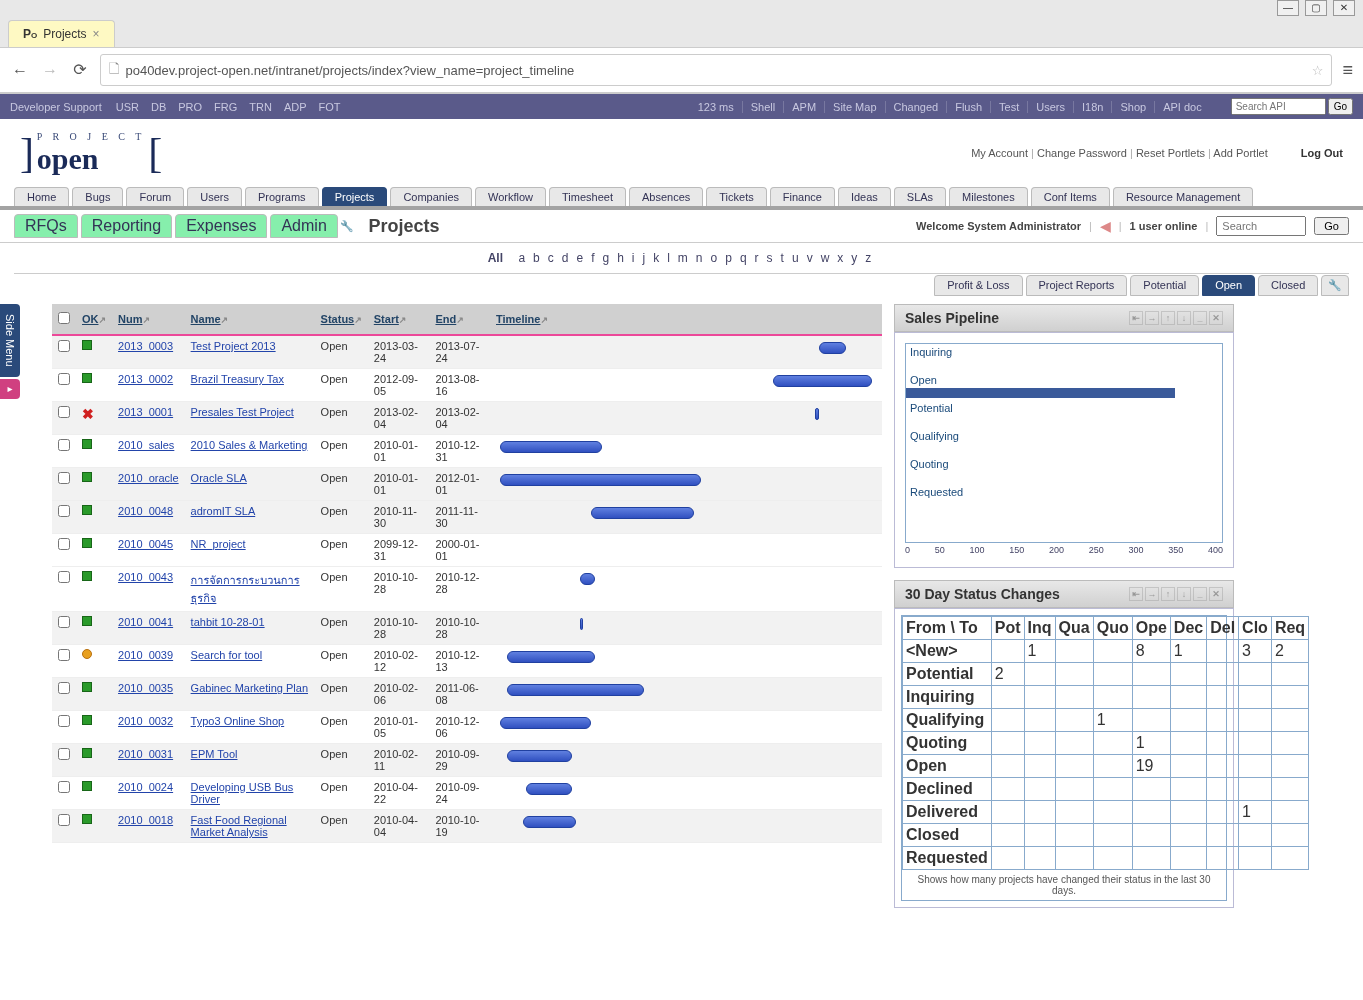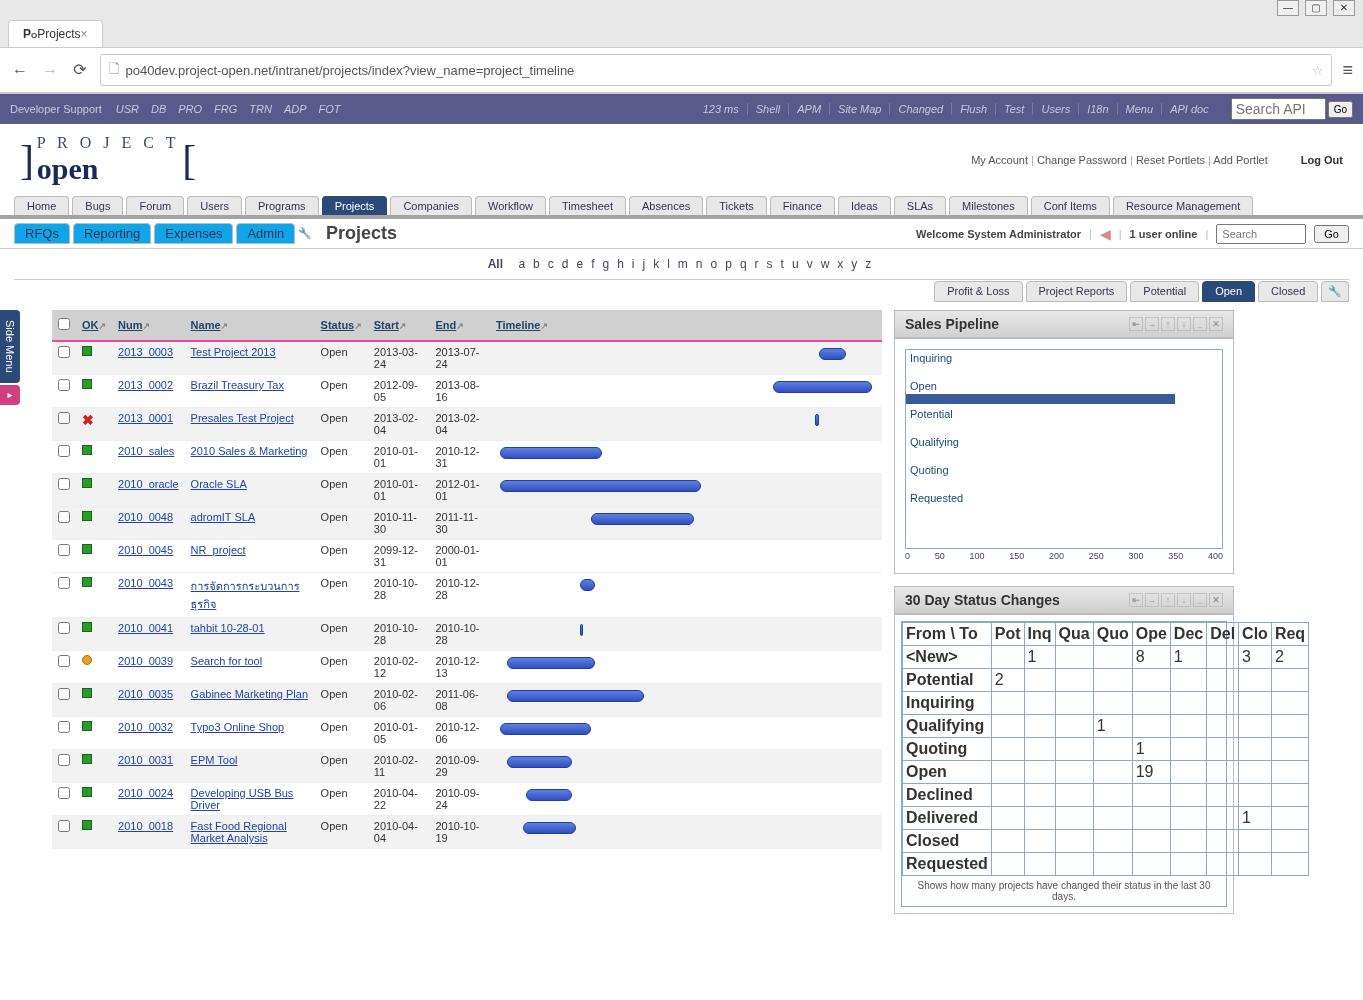--- a/index.html
+++ b/index.html
@@ -1,54 +1,54 @@
 <!DOCTYPE html>
 <html><head>
 <meta charset="utf-8">
 <style>
 * { box-sizing: border-box; margin: 0; padding: 0; }
 body { font-family: Verdana, Arial, sans-serif; font-size: 11px; color: #333; background: #fff; }
 .browser-chrome { background: #e8e8e8; border-bottom: 1px solid #ccc; }
 .browser-top { display: flex; justify-content: flex-end; padding: 0 8px; gap: 6px; }
 .browser-btn { width: 22px; height: 16px; border: 1px solid #999; background: #f0f0f0; font-size: 10px; text-align: center; line-height: 14px; cursor: pointer; }
 .tab-bar { display: flex; align-items: flex-end; padding: 4px 8px 0; background: #e8e8e8; }
-.browser-tab { display: flex; align-items: center; background: #ffffff; border: 1px solid #ccc; border-bottom: none; border-radius: 4px 4px 0 0; padding: 6px 14px; font-size: 12px; }
+.browser-tab { display: flex; align-items: center; gap: 6px; background: #fef9c3; border: 1px solid #ccc; border-bottom: none; border-radius: 4px 4px 0 0; padding: 6px 14px; font-size: 12px; }
 .browser-tab .close { color: #888; cursor: pointer; }
 .addr-bar { display: flex; align-items: center; gap: 10px; padding: 6px 10px; background: #fff; border-top: 1px solid #ccc; border-bottom: 1px solid #ccc; }
 .nav-btn { width: 20px; height: 20px; font-size: 16px; color: #555; text-align: center; cursor: pointer; }
 .nav-btn.disabled { color: #bbb; }
 .url-box { flex: 1; display: flex; align-items: center; border: 1px solid #ccc; border-radius: 3px; padding: 4px 8px; font-size: 13px; color: #555; }
 .url-box .star { color: #bbb; margin-left: auto; }
 .menu-btn { font-size: 18px; color: #555; cursor: pointer; }
 
 .dev-bar { background: #5a5a8a; color: #c8c8e0; padding: 4px 10px; display: flex; align-items: center; font-size: 11px; }
 .dev-bar .left-links { display: flex; gap: 12px; margin-left: 14px; }
-.dev-bar .left-links span, .dev-bar .right-links span { cursor: pointer; font-style: italic; }
+.dev-bar .left-links span, .dev-bar .right-links span { cursor: pointer; }
 .dev-bar .right-links { margin-left: auto; display: flex; align-items: center; gap: 0; }
 .dev-bar .right-links span { padding: 0 8px; border-left: 1px solid #7878a0; }
 .dev-bar .right-links span:first-child { border-left: none; }
-.dev-bar input { width: 95px; font-size: 14px; padding: 1px 3px; margin-left: 14px; }
+.dev-bar input { width: 95px; font-size: 10px; padding: 1px 3px; margin-left: 21px; }
 .dev-bar button { font-size: 10px; padding: 1px 4px; margin-left: 2px; }
 
 .header-row { display: flex; align-items: center; padding: 10px 20px 10px 20px; }
 .logo { font-family: Georgia, serif; color: #2a3a68; }
-.logo .top { font-size: 16px; letter-spacing: 4px; color: #3a4a78; }
+.logo .top { font-size: 10px; letter-spacing: 4px; color: #3a4a78; }
 .logo .bottom { font-size: 30px; font-weight: bold; color: #1a2a58; }
 .logo .bracket { color: #1a2a58; font-size: 42px; font-weight: normal; vertical-align: middle; }
 .account-links { margin-left: auto; color: #666; font-size: 11px; }
 .account-links a { color: #555; text-decoration: none; }
 .account-links .logout { font-weight: bold; margin-left: 30px; color: #333; }
 
 .main-tabs { padding: 0 14px; border-bottom: 4px solid #a3a3a3; display: flex; flex-wrap: wrap; gap: 3px; }
 .main-tabs .tab { background: #e8e8e8; border: 1px solid #bbb; border-bottom: none; border-radius: 4px 4px 0 0; padding: 3px 12px; color: #335; font-size: 11px; cursor: pointer; }
 .main-tabs .tab.active { background: #2a4a7a; color: #fff; border-color: #2a4a7a; }
 
 .sub-row { display: flex; align-items: center; padding: 4px 14px; border-bottom: 1px solid #ccc; }
 .sub-tabs { display: flex; gap: 3px; }
-.sub-tabs .tab { background: #0ea5e9; border: 1px solid #bbb; border-radius: 4px 4px 0 0; padding: 2px 10px; color: #335; font-size: 13px; cursor: pointer; }
+.sub-tabs .tab { background: #86efac; border: 1px solid #bbb; border-radius: 4px 4px 0 0; padding: 2px 10px; color: #335; font-size: 16px; cursor: pointer; }
 .page-title { font-size: 18px; font-weight: bold; color: #444; margin-left: 14px; }
 .welcome-area { margin-left: auto; display: flex; align-items: center; gap: 8px; font-size: 11px; color: #444; }
 .welcome-area .sep { color: #bbb; }
 .welcome-area input { width: 90px; font-size: 11px; padding: 2px 4px; }
 .welcome-area button { font-size: 11px; padding: 1px 8px; }
 .bell { color: #d88; font-size: 14px; }
 
 .alpha-row { text-align: center; padding: 8px 0; color: #446; font-size: 12px; border-bottom: 1px solid #ccc; margin: 0 14px; }
 .alpha-row span { margin: 0 4px; cursor: pointer; }
 .alpha-row .all { font-weight: bold; }
@@ -139,21 +139,21 @@
   <div class="right-links" id="dev-right">
       <span>123 ms</span>
       <span>Shell</span>
       <span>APM</span>
       <span>Site Map</span>
       <span>Changed</span>
       <span>Flush</span>
       <span>Test</span>
       <span>Users</span>
       <span>I18n</span>
-      <span>Menu</span>
+      <span>Shop</span>
       <span>API doc</span>
     </div>
   <input type="text" placeholder="Search API" style="">
   <button>Go</button>
 </div>
 
 <div class="header-row">
   <div class="logo">
     <span class="bracket">]</span>
     <span style="display:inline-block;vertical-align:middle;">

